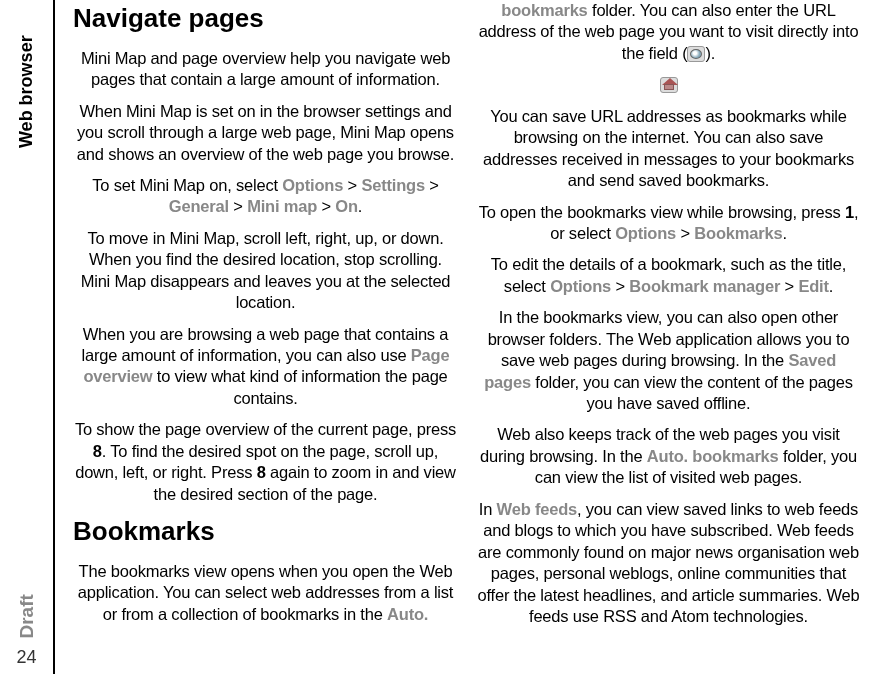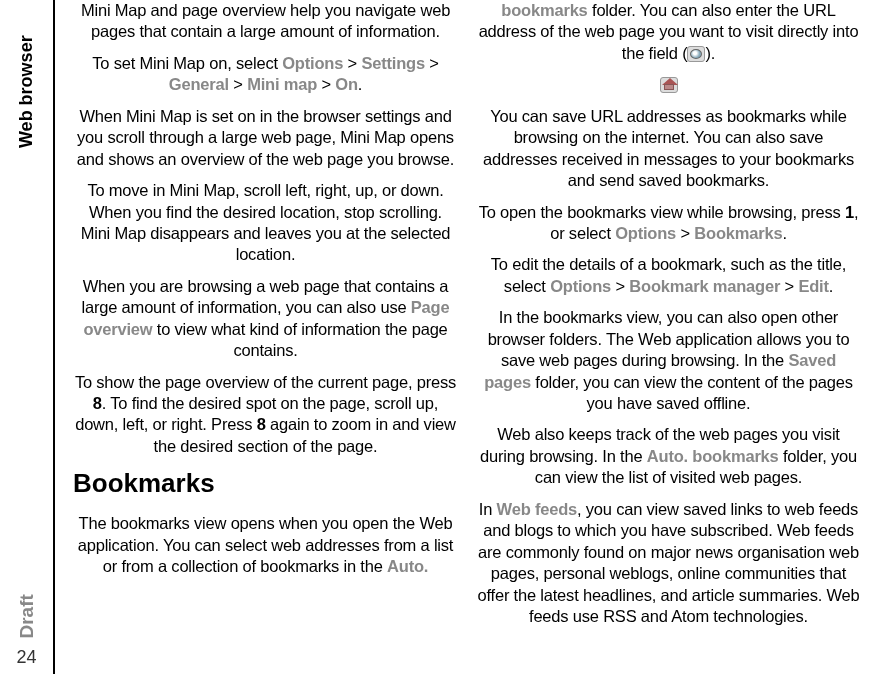--- a/index.html
+++ b/index.html
@@ -115,25 +115,26 @@
 
 <div class="sidebar">
   <div class="sidebar-label-top">Web browser</div>
   <div class="sidebar-label-bottom">Draft</div>
   <div class="page-number">24</div>
 </div>
 
 <div class="content">
 
   <div class="col">
+    <h2>Navigate pages</h2>
     <p>Mini Map and page overview help you navigate web pages that contain a large amount of information.</p>
+    <p>When Mini Map is set on in the browser settings and you scroll through a large web page, Mini Map opens and shows an overview of the web page you browse.</p>
     <p>
       <span>To set Mini Map on, select </span><span class="ui-term">Options</span><span> &gt; </span><span class="ui-term">Settings</span><span> &gt; </span><span class="ui-term">General</span><span> &gt; </span><span class="ui-term">Mini map</span><span> &gt; </span><span class="ui-term">On</span><span>.</span>
     </p>
-    <p>When Mini Map is set on in the browser settings and you scroll through a large web page, Mini Map opens and shows an overview of the web page you browse.</p>
     <p>To move in Mini Map, scroll left, right, up, or down. When you find the desired location, stop scrolling. Mini Map disappears and leaves you at the selected location.</p>
     <p>
       <span>When you are browsing a web page that contains a large amount of information, you can also use </span><span class="ui-term">Page overview</span><span> to view what kind of information the page contains.</span>
     </p>
     <p>
       <span>To show the page overview of the current page, press </span><span class="bold">8</span><span>. To find the desired spot on the page, scroll up, down, left, or right. Press </span><span class="bold">8</span><span> again to zoom in and view the desired section of the page.</span>
     </p>
     <h2>Bookmarks</h2>
     <p>
       <span>The bookmarks view opens when you open the Web application. You can select web addresses from a list or from a collection of bookmarks in the </span><span class="ui-term">Auto.</span>

